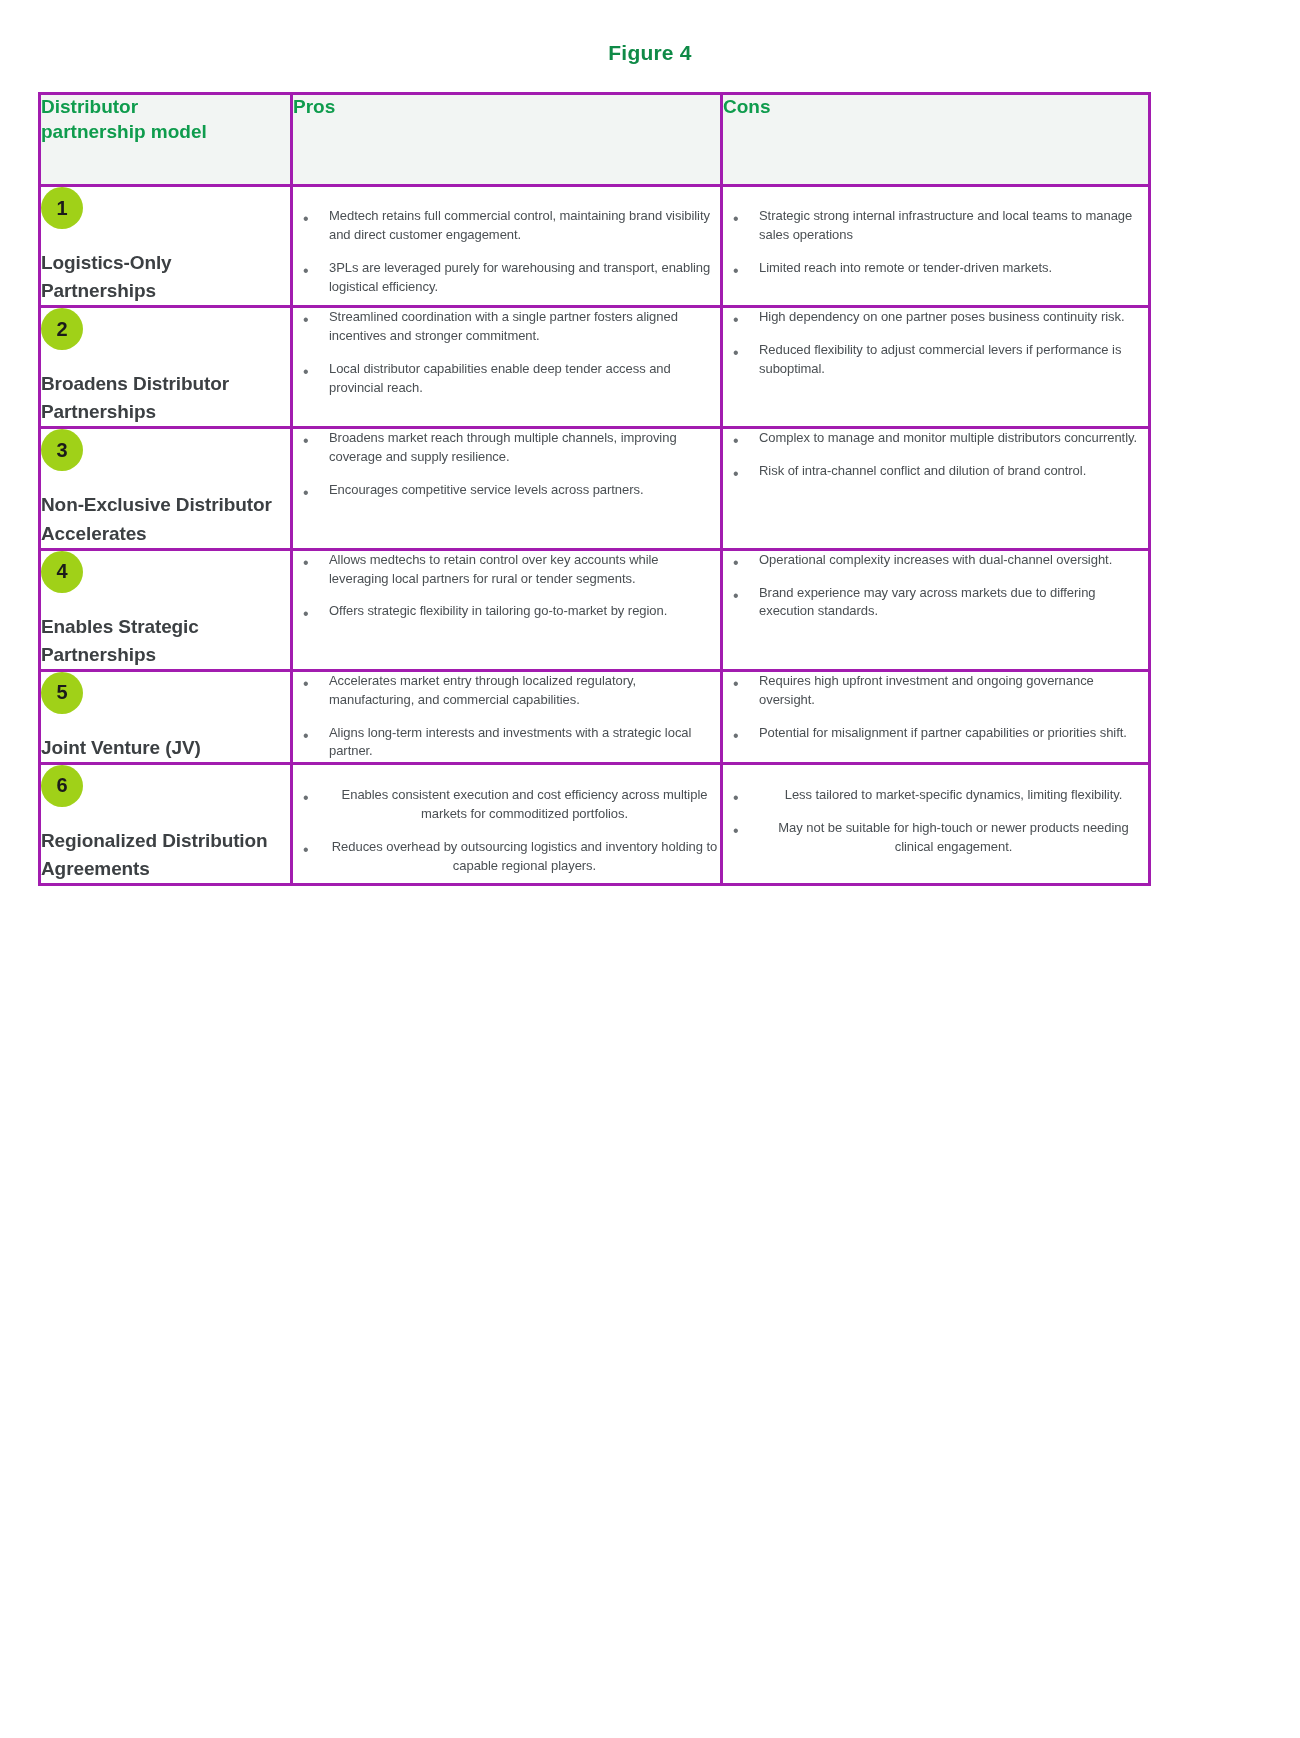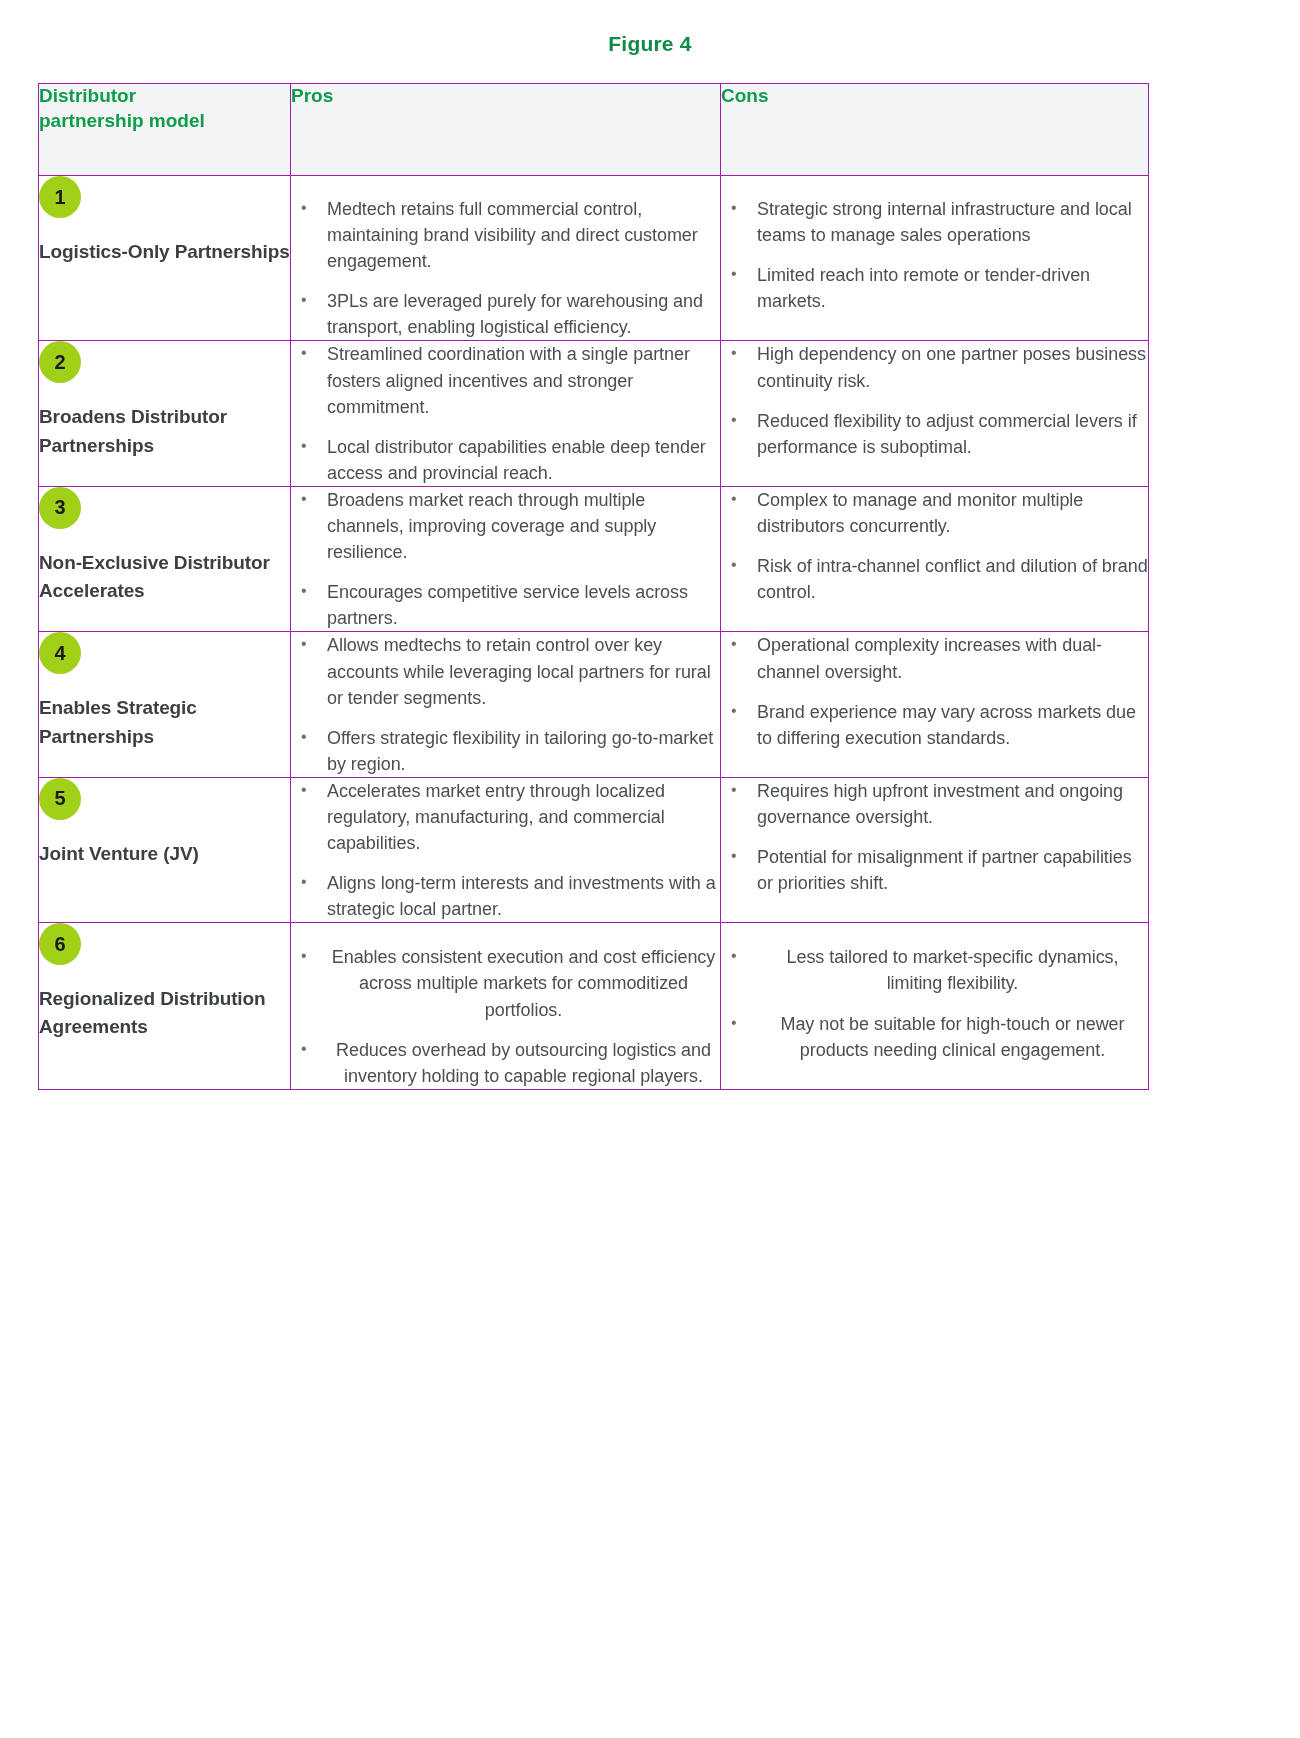--- a/index.html
+++ b/index.html
@@ -13,21 +13,21 @@
     font-family: "Liberation Sans", sans-serif;
     color: #3c4043;
     -webkit-font-smoothing: antialiased;
   }
 
   .page {
     width: 1300px;
     height: 1738px;
     position: relative;
     box-sizing: border-box;
-    padding: 4px 38px;
+    padding: 13px 38px;
   }
 
   .figure-title {
     text-align: center;
     color: #0f8a47;
     font-size: 21px;
     font-weight: bold;
     letter-spacing: 0.2px;
     padding-top: 28px;
     padding-bottom: 27px;
@@ -39,21 +39,21 @@
     table-layout: fixed;
     background: #ffffff;
   }
 
   table.matrix col.c-model  { width: 252px; }
   table.matrix col.c-pros   { width: 430px; }
   table.matrix col.c-cons   { width: 428px; }
 
   table.matrix th,
   table.matrix td {
-    border: 1px solid #a21caf;
+    border: 3px solid #a21caf;
     vertical-align: top;
     padding: 0;
   }
 
   thead th {
     background: #f2f5f3;
     color: #0f9c4d;
     font-size: 19px;
     font-weight: bold;
     line-height: 1.3;
@@ -107,21 +107,21 @@
   }
   ul.bullets {
     list-style: none;
     margin: 0;
     padding: 0;
   }
   ul.bullets li {
     position: relative;
     padding-left: 36px;
     margin-bottom: 14px;
-    font-size: 18px;
+    font-size: 13px;
     line-height: 1.45;
     color: #4a4f53;
     letter-spacing: -0.05px;
   }
   ul.bullets li:last-child {
     margin-bottom: 0;
   }
   ul.bullets li::before {
     content: "\2022";
     position: absolute;

